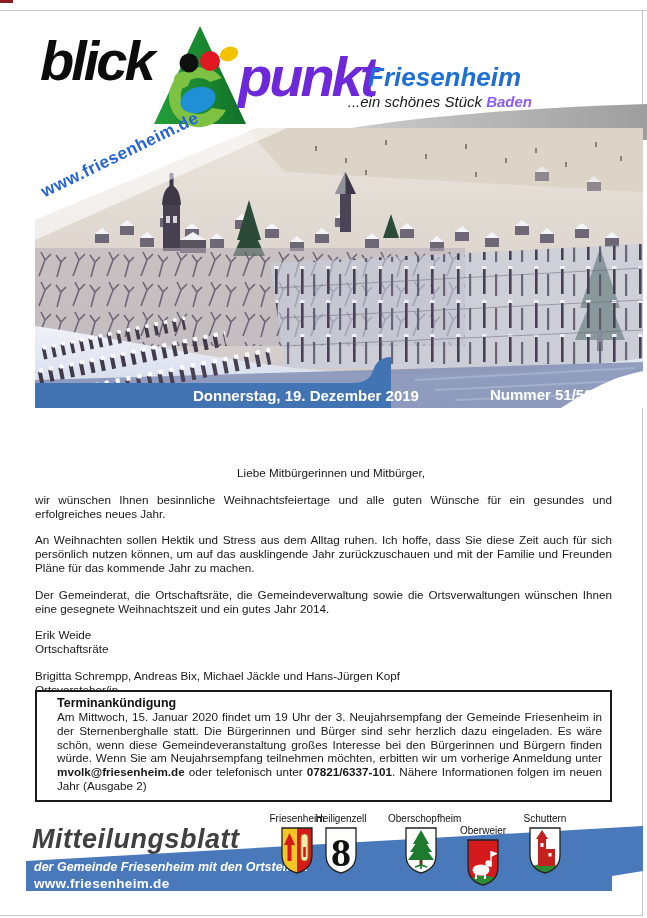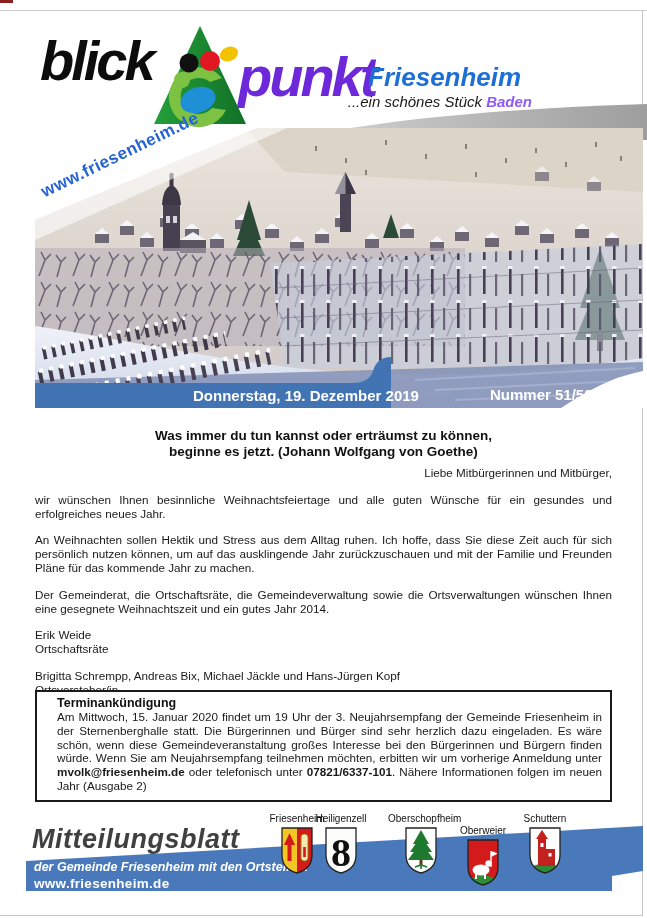--- a/index.html
+++ b/index.html
@@ -24,21 +24,21 @@
   
   .photo{left:35px;top:128px;width:608px;height:280px;}
   .url-rot{left:38px;top:184px;font-size:17px;font-weight:bold;color:#2563d6;letter-spacing:.5px;
            transform:rotate(-26deg);transform-origin:0 0;white-space:nowrap;}
   .banner-text{font:bold 15px "Liberation Sans",sans-serif;fill:#ffffff;}
   
   .quote{left:35px;top:428px;width:577px;text-align:center;font-size:13.5px;font-weight:bold;line-height:16px;color:#111;}
   
   .letter{left:35px;top:466px;width:577px;font-size:11.7px;line-height:13.8px;color:#191919;}
   .letter p{margin:0 0 13px 0;text-align:justify;}
-  .letter .nosj{text-align:right;margin-left:15px;}
+  .letter .nosj{text-align:center;margin-left:15px;}
   .sig{margin:0 0 13px 0;}
   
   .annbox{left:35px;top:690px;width:577px;box-sizing:border-box;border:2px solid #1a1a1a;
           padding:4px 8px 7px 20px;background:#fff;}
   .annbox h3{margin:0;font-size:12.5px;color:#111;}
   .annbox .txt{font-size:11.7px;line-height:13.8px;text-align:justify;hyphens:auto;}
   
   .footer-band{left:0;top:790px;}
   .mitteilung{left:32px;top:824px;font-size:27px;font-weight:800;font-style:italic;color:#404040;letter-spacing:.5px;}
   .foot-sub{left:34px;top:860px;font-size:12.5px;font-weight:bold;font-style:italic;color:#fff;}
@@ -205,24 +205,20 @@
 
     <path d="M0,255 L318,255 Q334,255 338,243 Q342,229 356,229 L356,280 L0,280 Z" fill="#4273b3"></path>
     <text x="158" y="273" class="banner-text">Donnerstag, 19. Dezember 2019</text>
     <text x="455" y="272" class="banner-text">Nummer 51/52</text>
 
     <path d="M526,280 Q556,260 582,250 Q598,245 608,243 L608,280 Z" fill="#ffffff"></path>
   </svg>
 
   <div class="abs url-rot clickable">www.friesenheim.de</div>
 
-  <div class="abs quote">
-    <div>Was immer du tun kannst oder erträumst zu können,</div>
-    <div>beginne es jetzt. (Johann Wolfgang von Goethe)</div>
-  </div>
 
   <div class="abs letter">
     <p class="nosj">Liebe Mitbürgerinnen und Mitbürger,</p>
     <p>wir wünschen Ihnen besinnliche Weihnachtsfeiertage und alle guten Wünsche für ein gesundes und erfolgreiches neues Jahr.</p>
     <p>An Weihnachten sollen Hektik und Stress aus dem Alltag ruhen. Ich hoffe, dass Sie diese Zeit auch für sich persönlich nutzen können, um auf das ausklingende Jahr zurückzuschauen und mit der Familie und Freunden Pläne für das kommende Jahr zu machen.</p>
     <p>Der Gemeinderat, die Ortschaftsräte, die Gemeindeverwaltung sowie die Ortsverwaltungen wünschen Ihnen eine gesegnete Weihnachtszeit und ein gutes Jahr 2014.</p>
     <div class="sig">
       <div>Erik Weide</div>
       <div>Ortschaftsräte</div>
     </div>

